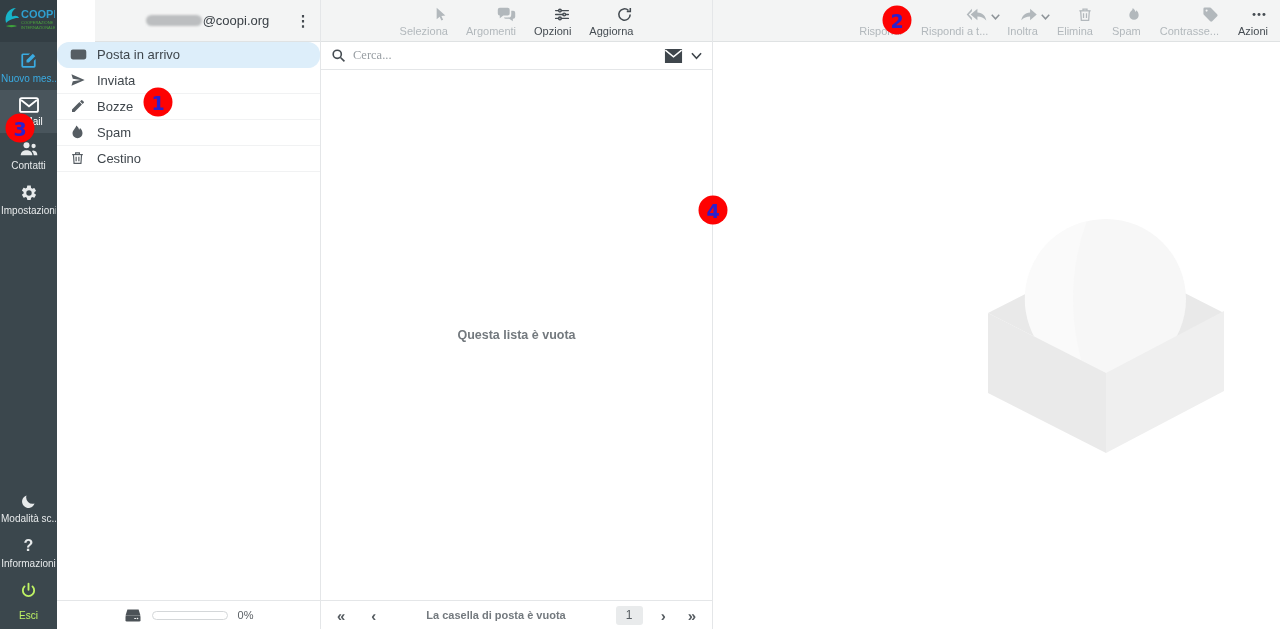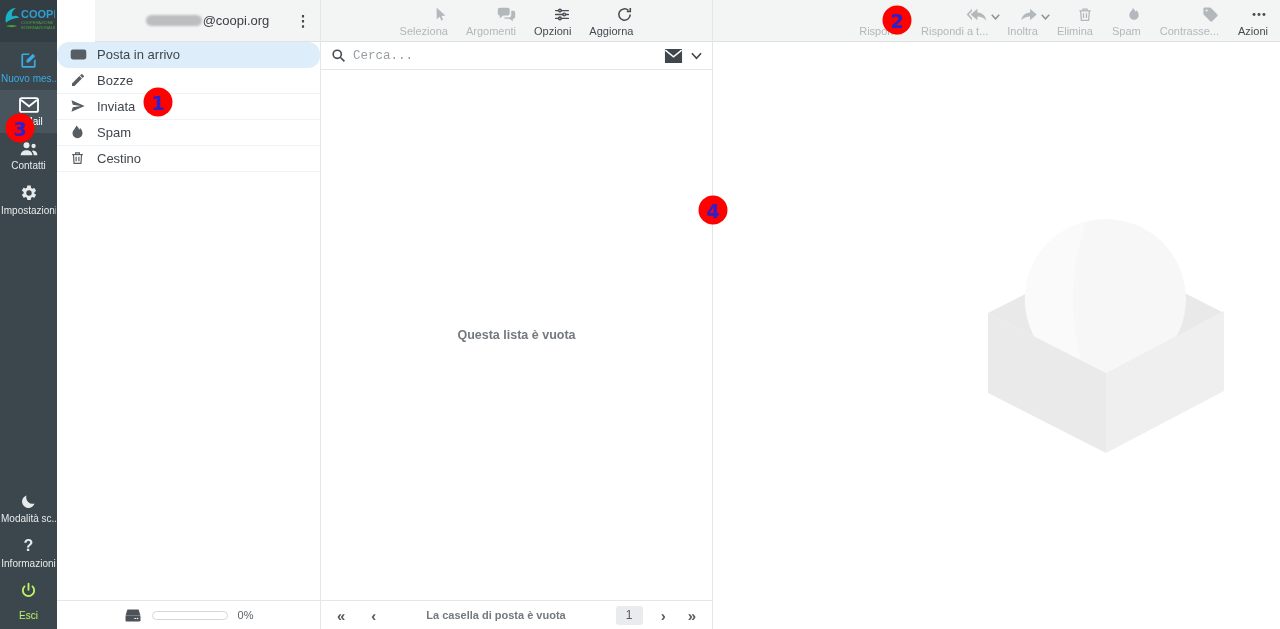--- a/index.html
+++ b/index.html
@@ -48,21 +48,21 @@
   .tbtn { display:flex; flex-direction:column; align-items:flex-end; color:#454c52; cursor:pointer; position:relative; padding:0 3px; }
   .tbtn .ticon { height:19px; display:flex; align-items:center; }
   .tbtn .tlbl { font-size:11px; margin-top:1px; white-space:nowrap; }
   .tbtn.disabled { color:#b2b8bc; }
   .chev-mini { position:absolute; right:-9px; top:9px; color:#8d9398; }
 
   .searchbar { height:28px; flex:0 0 28px; background:#fff; border-bottom:1px solid #e4e6e8;
     display:flex; align-items:center; padding:0 10px; gap:7px; }
   .search-mag { color:#454c52; }
   .search-input { flex:1; border:none; outline:none; background:transparent; font-size:12.5px; color:#a16207;
-    font-family:Liberation Mono, monospace; }
+    font-family:Liberation Serif, serif; }
   .search-input::placeholder { color:#989ea3; }
   .scope-icons { display:flex; align-items:center; gap:8px; color:#3f464c; cursor:pointer; }
 
   .empty-area { flex:1; display:flex; align-items:center; justify-content:center; background:#fff; }
   .empty-msg { color:#73797e; font-weight:bold; font-size:12.5px; }
 
   .list-footer { height:29px; flex:0 0 29px; border-top:1px solid #e4e6e8; display:flex; align-items:center; padding:0 16px; }
   .pgnav { color:#565c61; font-size:15px; font-weight:bold; cursor:pointer; line-height:1; }
   .pgnav.prev { margin-left:26px; }
   .pg-status { flex:1; text-align:center; font-size:11px; color:#73797e; font-weight:bold; }
@@ -177,32 +177,32 @@
       <span class="ficon">
         <svg width="17" height="17" viewBox="0 0 24 24" fill="currentColor">
             <path d="M4 5a3 3 0 0 0-3 3v8a3 3 0 0 0 3 3h16a3 3 0 0 0 3-3V8a3 3 0 0 0-3-3zm-.7 6h5.2a3.5 3.5 0 0 0 7 0h5.2V8.2a1.5 1.5 0 0 0-1.5-1.5H4.8a1.5 1.5 0 0 0-1.5 1.5z"></path>
           </svg>
       </span>
       <span>Posta in arrivo</span>
     </div>
     <div class="folder-row">
       <span class="ficon">
         <svg width="16" height="16" viewBox="0 0 24 24" fill="currentColor">
-            <path d="M3 17.2V21h3.8L17.9 9.9l-3.8-3.8zM20.7 7.1a1 1 0 0 0 0-1.4l-2.4-2.4a1 1 0 0 0-1.4 0l-1.8 1.8 3.8 3.8z"></path>
-          </svg>
-      </span>
-      <span>Bozze</span>
+            <path d="M2.2 20.5 22 12 2.2 3.5l2 6.8L16 12 4.2 13.7z"></path>
+          </svg>
+      </span>
+      <span>Inviata</span>
     </div>
     <div class="folder-row">
       <span class="ficon">
         <svg width="16" height="16" viewBox="0 0 24 24" fill="currentColor">
-            <path d="M2.2 20.5 22 12 2.2 3.5l2 6.8L16 12 4.2 13.7z"></path>
-          </svg>
-      </span>
-      <span>Inviata</span>
+            <path d="M3 17.2V21h3.8L17.9 9.9l-3.8-3.8zM20.7 7.1a1 1 0 0 0 0-1.4l-2.4-2.4a1 1 0 0 0-1.4 0l-1.8 1.8 3.8 3.8z"></path>
+          </svg>
+      </span>
+      <span>Bozze</span>
     </div>
     <div class="folder-row">
       <span class="ficon">
         <svg width="15" height="16" viewBox="0 0 24 24" fill="currentColor">
             <path d="M12 22a8 8 0 0 1-8-8c0-2.9 1.6-5.2 3.1-7C8.6 5.2 9.8 3.7 9.8 1.6c2.9 1.9 4.6 4.4 4.7 6.9.8-.6 1.3-1.6 1.4-2.9C18.3 7.5 20 10.6 20 14a8 8 0 0 1-8 8z"></path>
           </svg>
       </span>
       <span>Spam</span>
     </div>
     <div class="folder-row">

